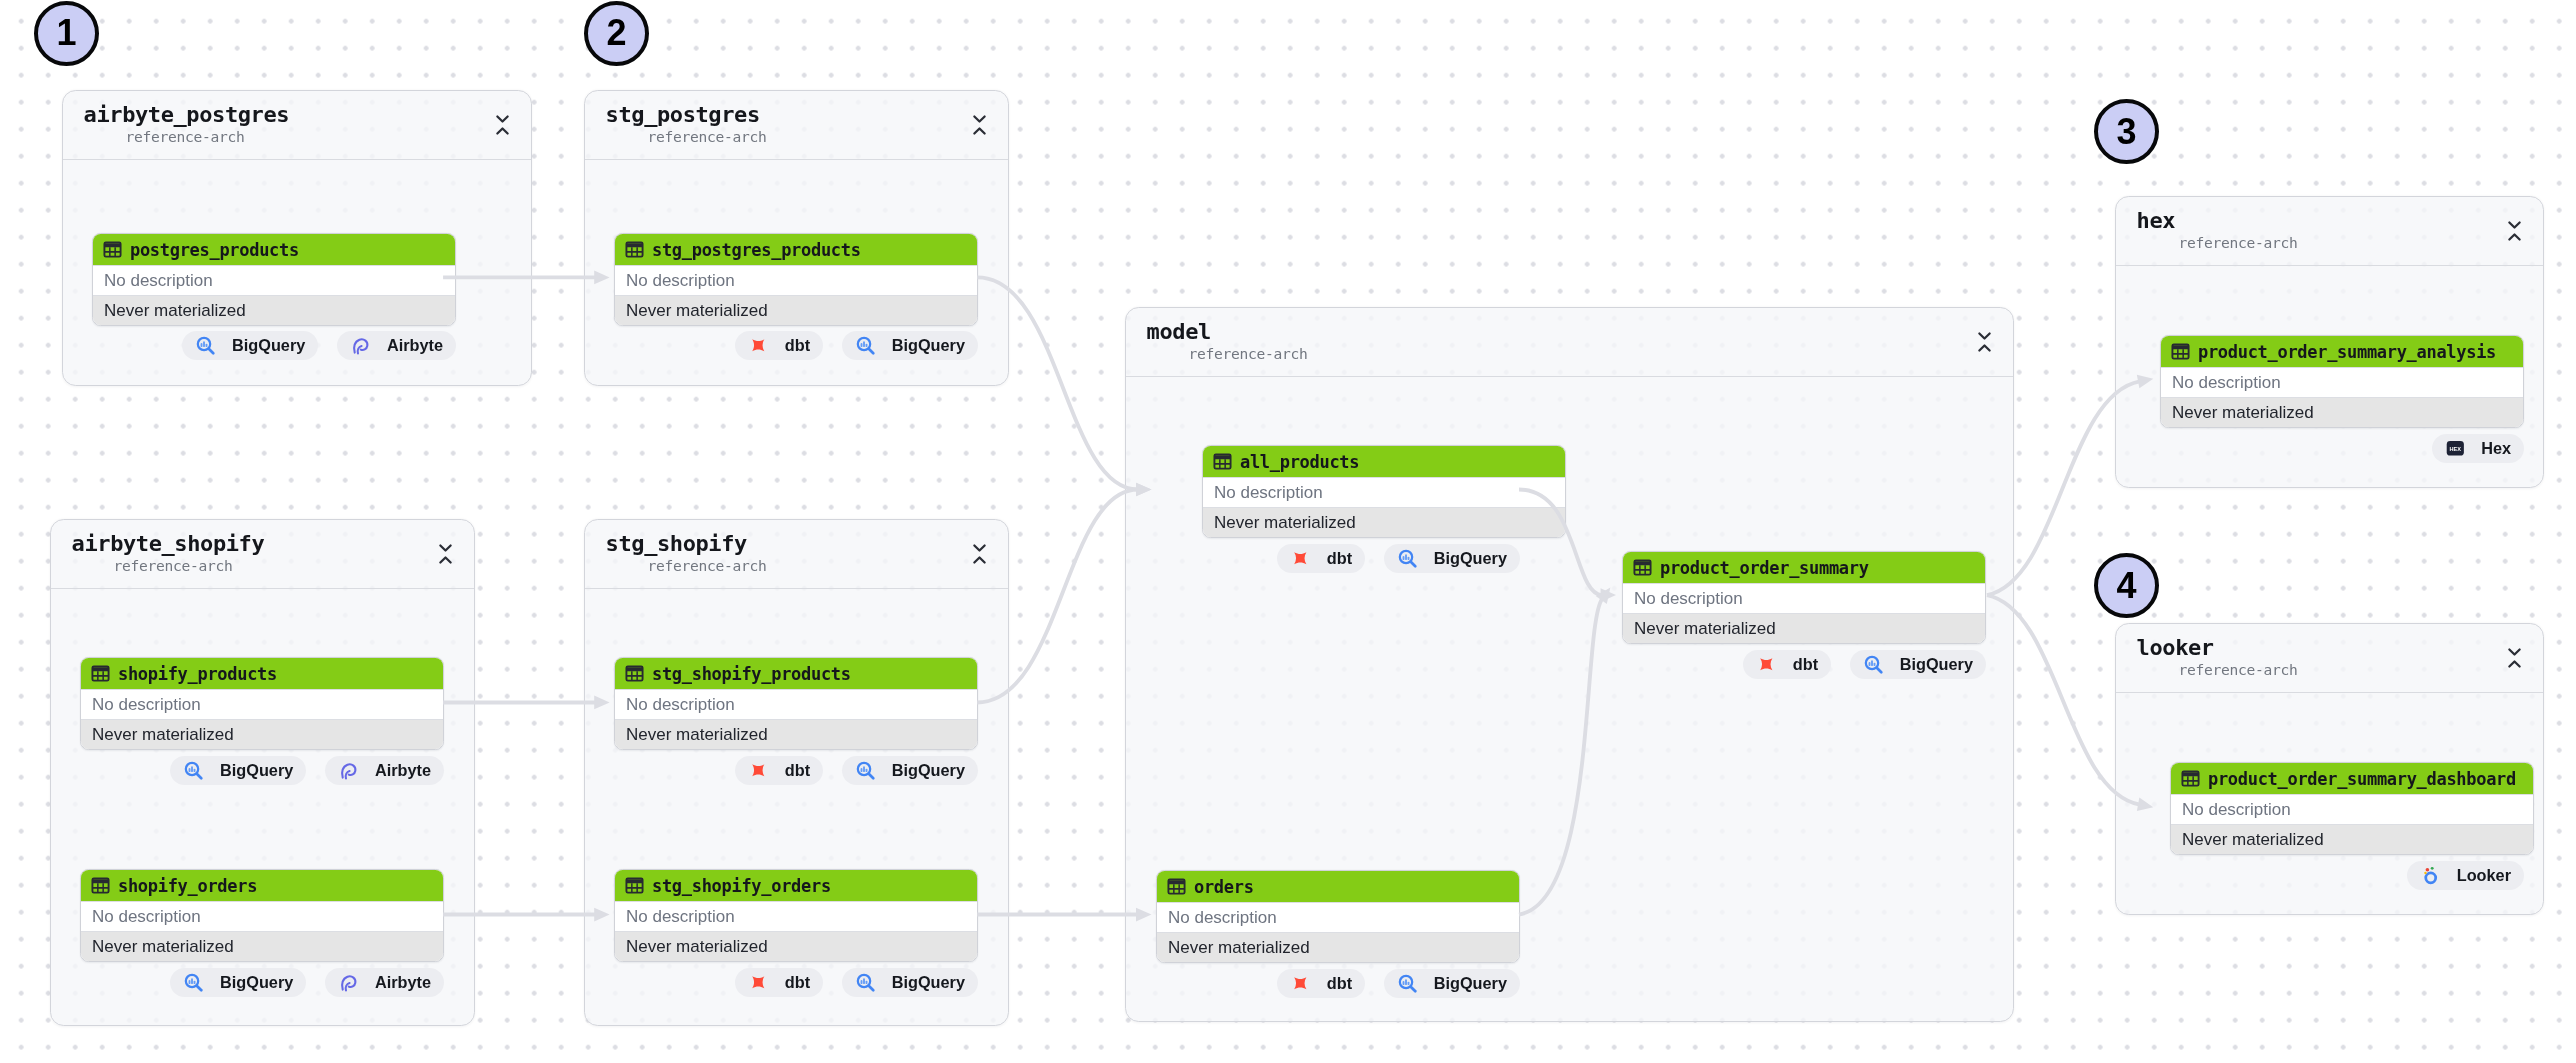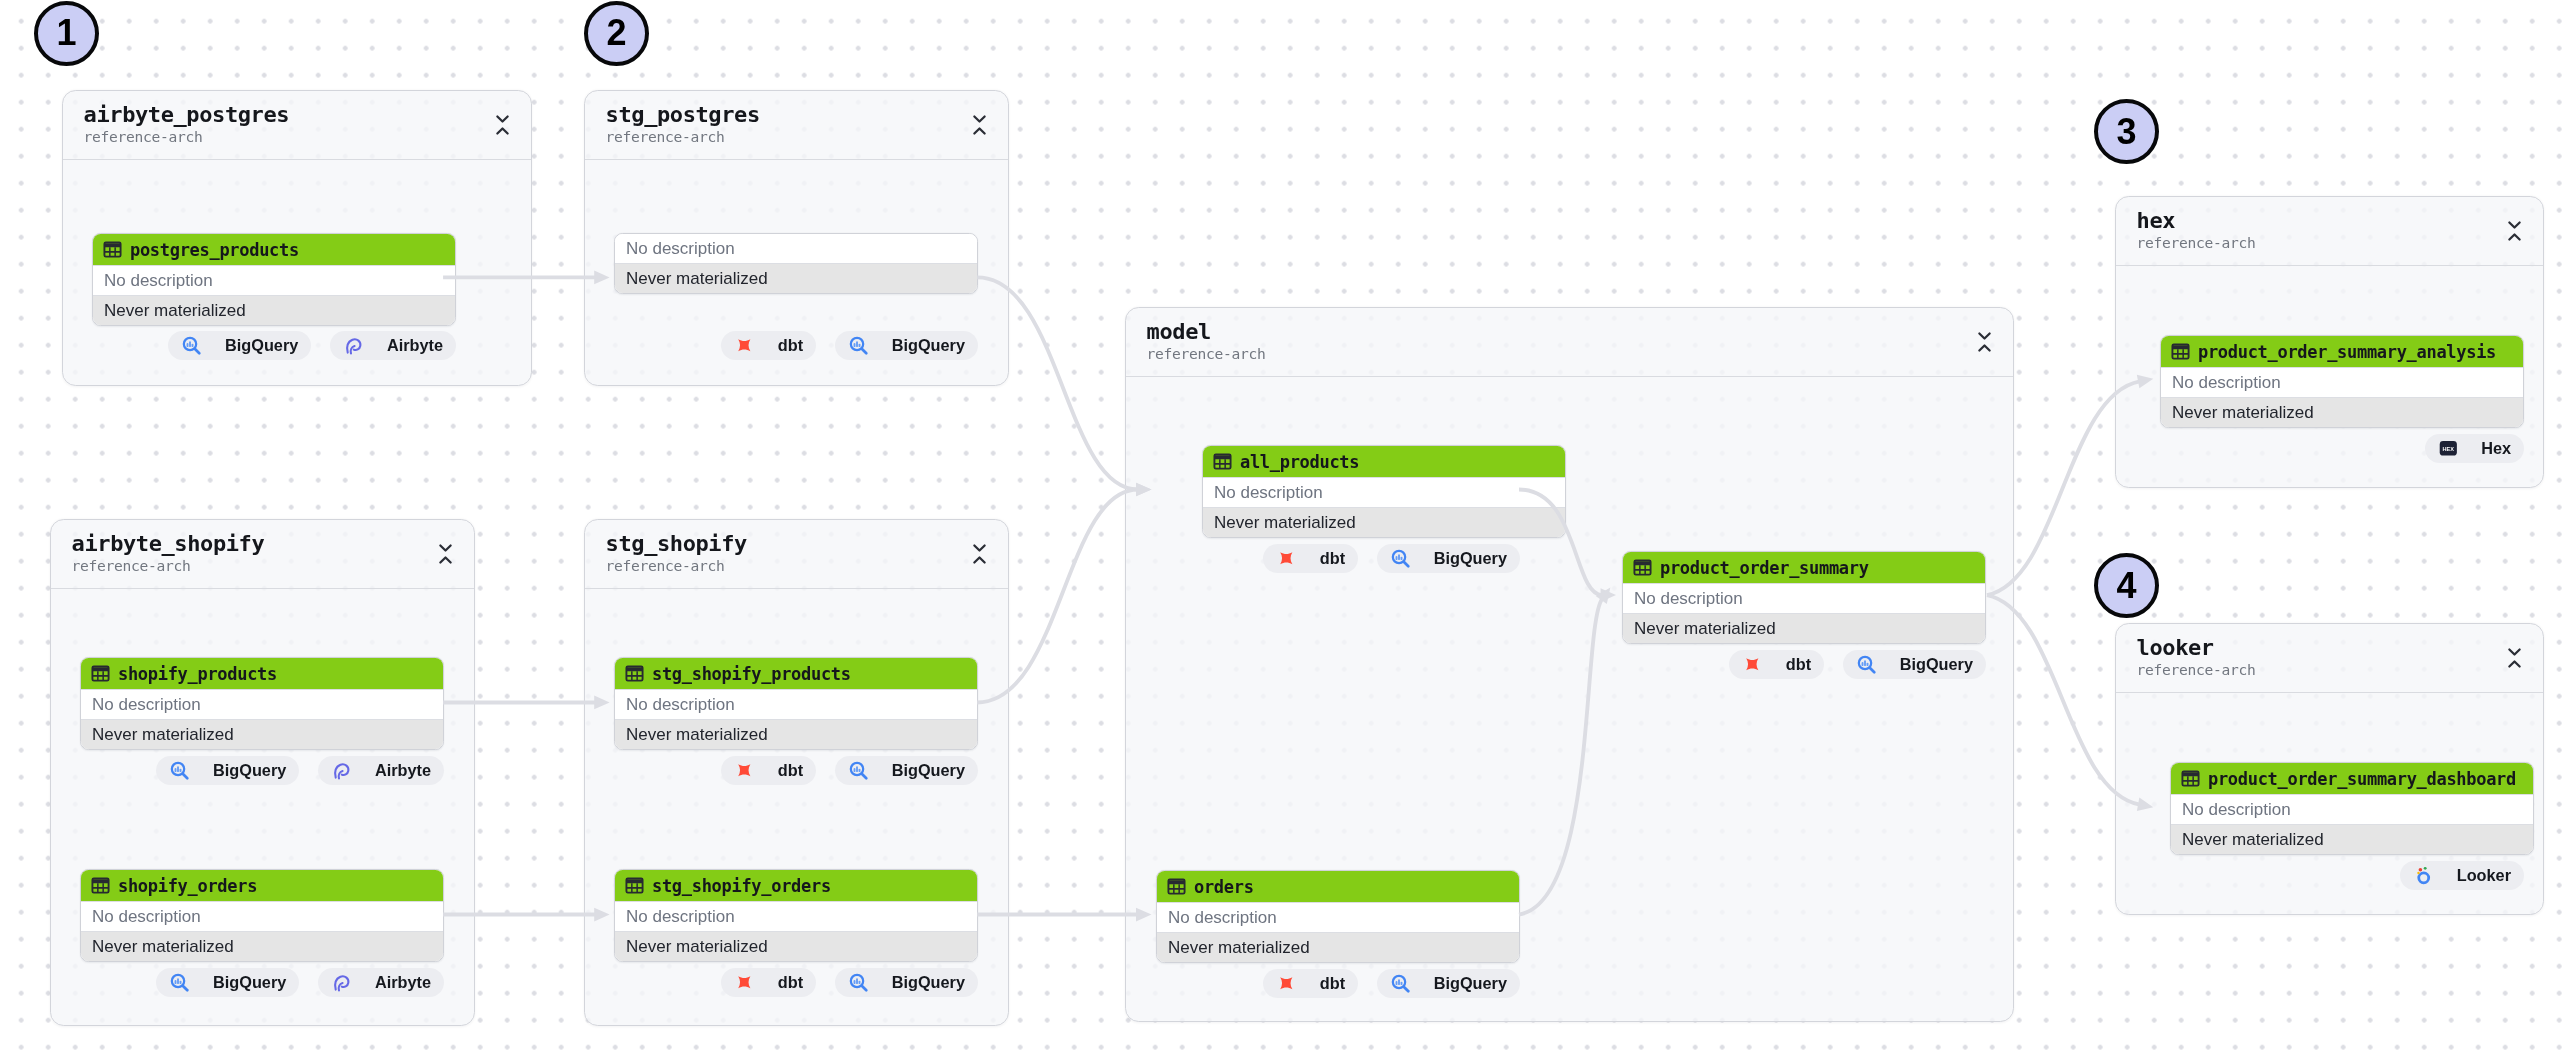--- a/index.html
+++ b/index.html
@@ -29,21 +29,21 @@
     padding:11px 20.6px;box-sizing:border-box;
     cursor:pointer;
   }
   .group-title{
     font-family:"DejaVu Sans Mono",monospace;
     font-weight:bold;font-size:22px;line-height:1.15;
     color:#15171C;letter-spacing:-0.4px;
   }
   .group-subtitle{
     font-family:"DejaVu Sans Mono",monospace;
-    font-size:14.6px;color:#71767F;margin-top:0.9px;letter-spacing:-0.3px;
+    font-size:14.6px;color:#71767F;margin-top:0.9px;letter-spacing:-0.3px;margin-left:42px;
   }
   .collapse-btn{position:absolute;right:19px;top:21.5px;line-height:0;cursor:pointer;}
   
   .asset-card{
     position:absolute;width:364px;
     border:1.3px solid #D0D2D8;border-radius:8.6px;
     background:#FFFFFF;box-sizing:border-box;
     box-shadow:0 0.9px 1.7px rgba(16,24,40,.07);
     overflow:hidden;cursor:pointer;
   }
@@ -63,21 +63,21 @@
     height:29px;display:flex;align-items:center;padding:0 11px;
     background:#e5e5e5;border-top:0.9px solid #DCDEE3;
     color:#22252D;font-size:17px;
   }
   
   .badge-row{
     position:absolute;display:flex;gap:19px;justify-content:flex-end;
     align-items:center;
   }
   .badge{
-    height:29px;display:inline-flex;align-items:center;gap:23px;
+    height:29px;display:inline-flex;align-items:center;gap:16px;
     background:#ECEDF1;border-radius:14.6px;padding:0 13px;
     font-weight:bold;font-size:16.3px;color:#15181E;
     cursor:pointer;white-space:nowrap;
   }
   .badge .icn{line-height:0;display:inline-block;}
   
   .annotation{
     position:absolute;width:65px;height:65px;border-radius:50%;
     background:#CBCEF5;border:4.3px solid #07080A;box-sizing:border-box;
     display:flex;align-items:center;justify-content:center;
@@ -173,20 +173,30 @@
     <span class="collapse-btn">
         <svg class="icon-svg" width="19" height="24" viewBox="0 0 22 28">
           <g fill="none" stroke="#2A2D35" stroke-width="2.6" stroke-linecap="round" stroke-linejoin="round">
             <polyline points="5,4 11,10 17,4"></polyline>
             <polyline points="5,24 11,18 17,24"></polyline>
           </g>
         </svg>
       </span>
   </div>
   <div class="asset-card" style="left:29px;top:142px;">
+    <div class="asset-title">
+        <span class="icn">
+          <svg class="icon-svg" width="19" height="19" viewBox="0 0 20 20">
+            <rect x="1.5" y="2.5" width="17" height="15" rx="1.5" fill="none" stroke="#272A31" stroke-width="2"></rect>
+            <path d="M1.5 3.5 H18.5 V7.5 H1.5 Z" fill="#272A31"></path>
+            <path d="M7.2 7.5 V17.5 M12.8 7.5 V17.5 M1.5 12.5 H18.5" stroke="#272A31" stroke-width="1.6" fill="none"></path>
+          </svg>
+        </span>
+        <span>stg_postgres_products</span>
+      </div>
     <div class="asset-desc">No description</div>
     <div class="asset-status">Never materialized</div>
   </div>
   <div class="badge-row" style="left:29px;top:240px;width:364px">
     <span class="badge">
         <span class="icn">
           <svg class="icon-svg" width="20.6" height="20.6" viewBox="0 0 24 24">
             <path transform="rotate(45 12 12)" d="M12 2 C13.4 7.4 16.6 10.6 22 12 C16.6 13.4 13.4 16.6 12 22 C10.6 16.6 7.4 13.4 2 12 C7.4 10.6 10.6 7.4 12 2 Z" fill="#FF4A37"></path>
           </svg>
         </span>

